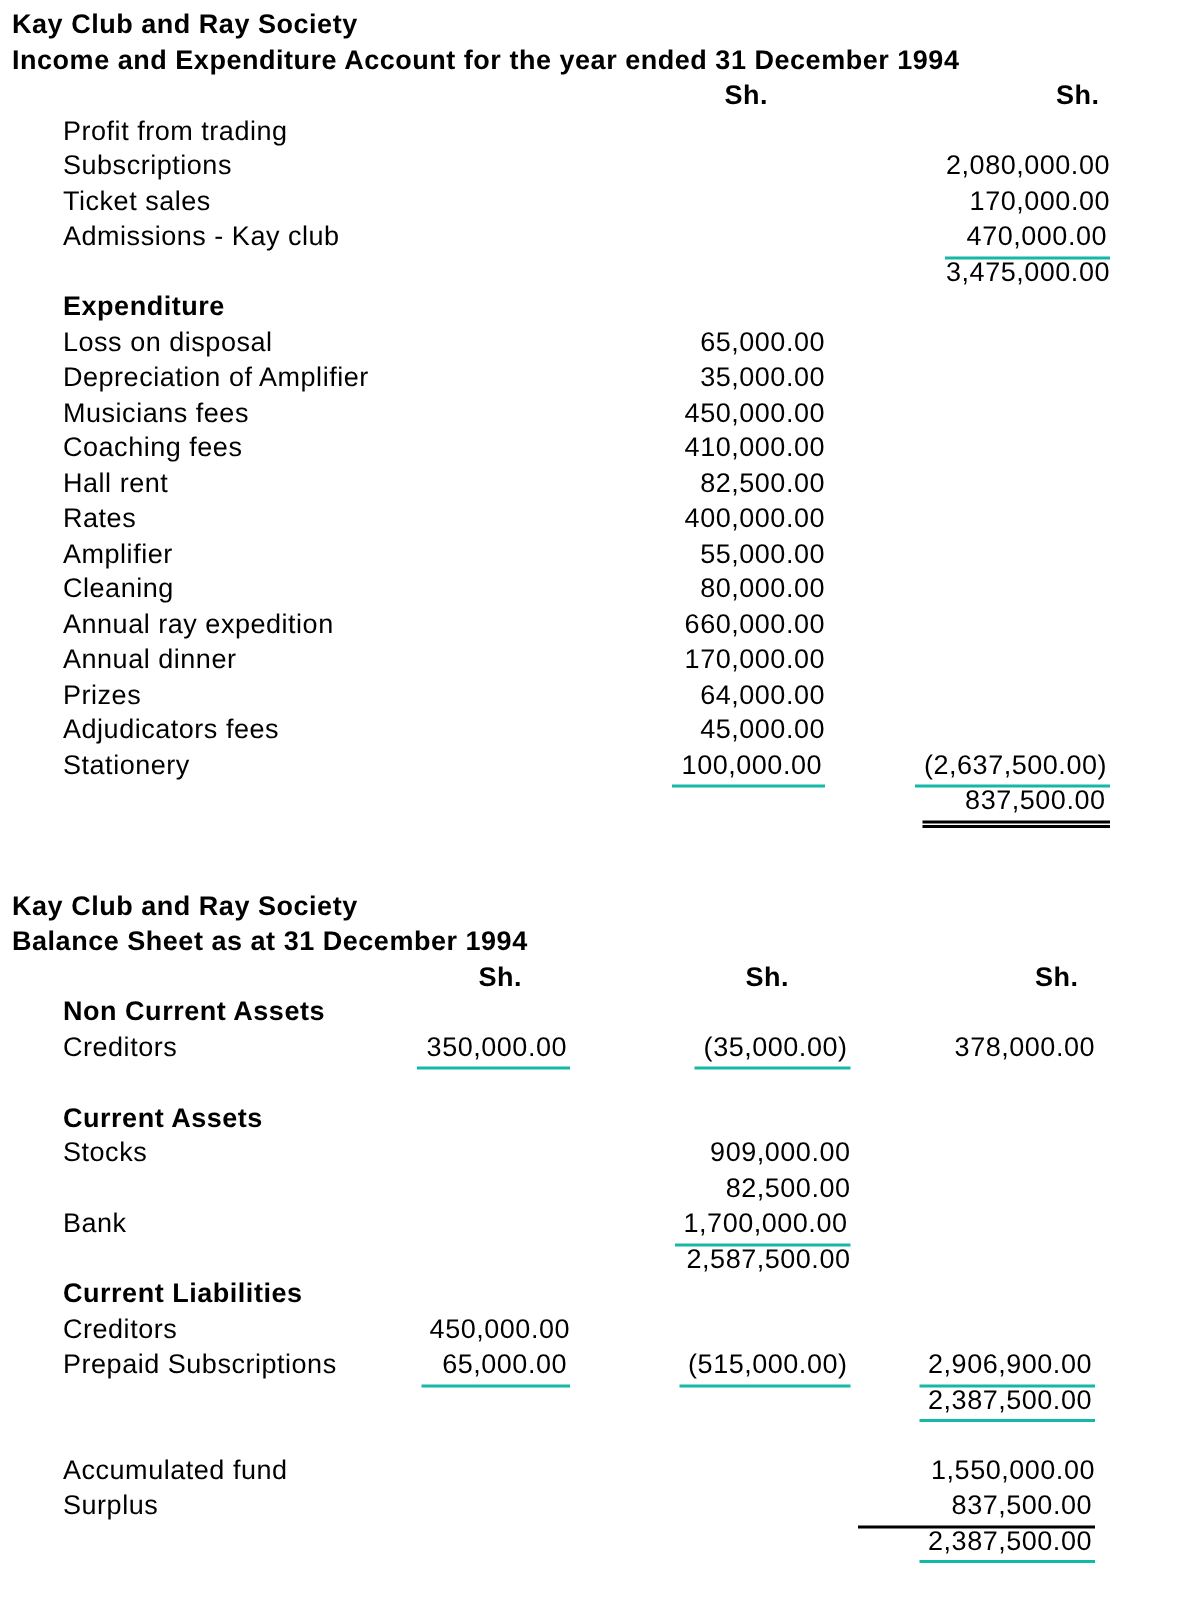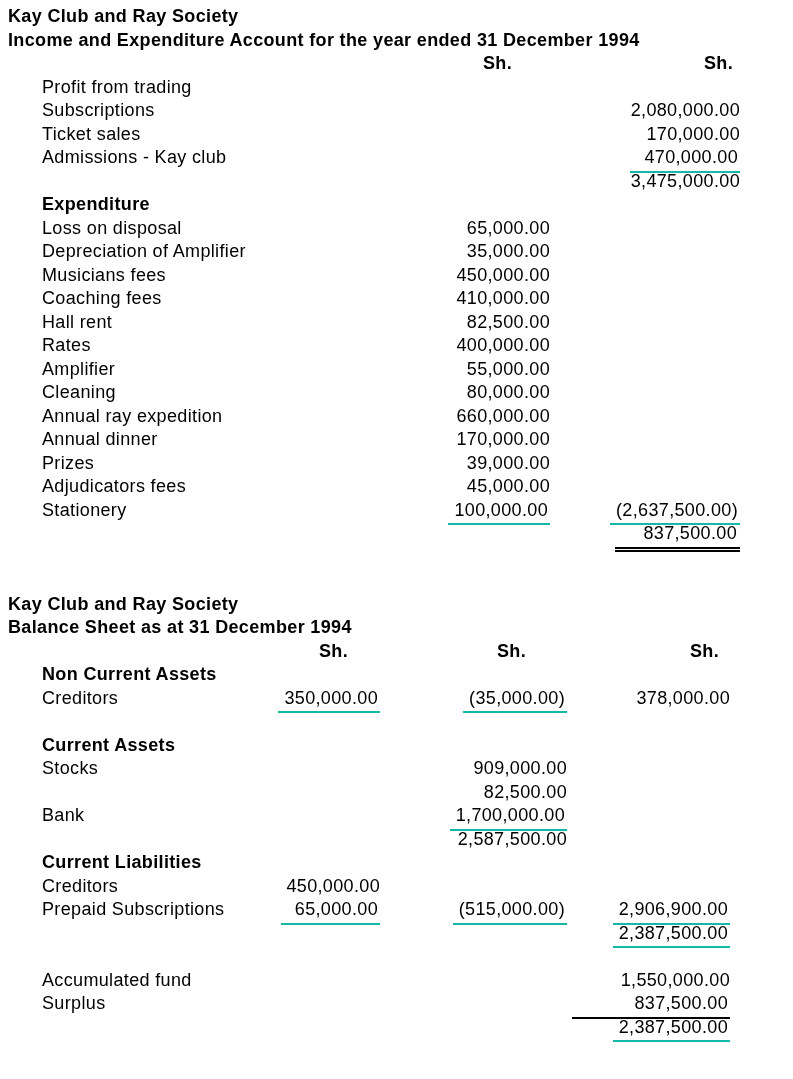--- a/index.html
+++ b/index.html
@@ -151,21 +151,21 @@
     <div class="row">
       <span class="lbl">Annual ray expedition</span>
       <span class="a1">660,000.00</span>
     </div>
     <div class="row">
       <span class="lbl">Annual dinner</span>
       <span class="a1">170,000.00</span>
     </div>
     <div class="row">
       <span class="lbl">Prizes</span>
-      <span class="a1">39,000.00</span>
+      <span class="a1">64,000.00</span>
     </div>
     <div class="row">
       <span class="lbl">Adjudicators fees</span>
       <span class="a1">45,000.00</span>
     </div>
     <div class="row">
       <span class="lbl">Stationery</span>
       <span class="a1"><span class="u">100,000.00</span></span>
       <span class="a2"><span class="u">(2,637,500.00)</span></span>
     </div>

